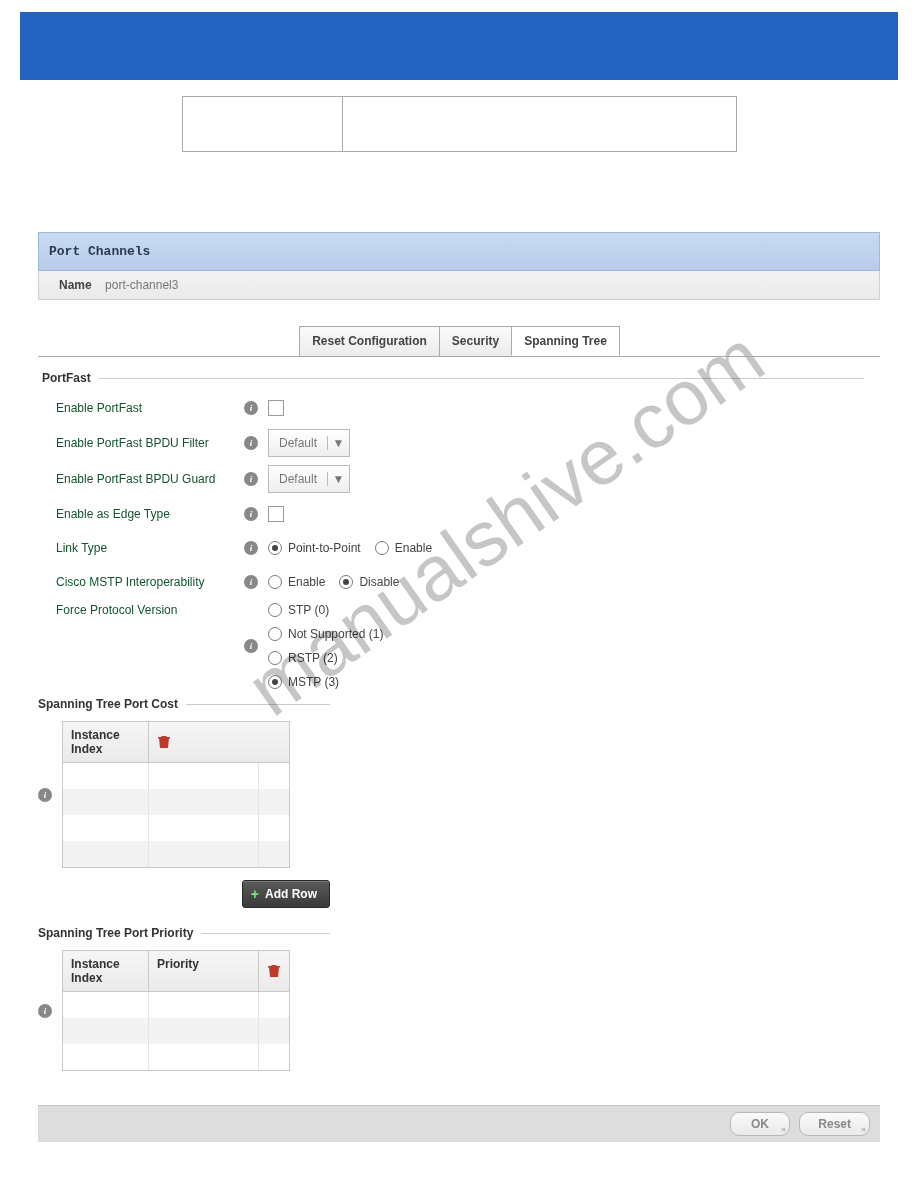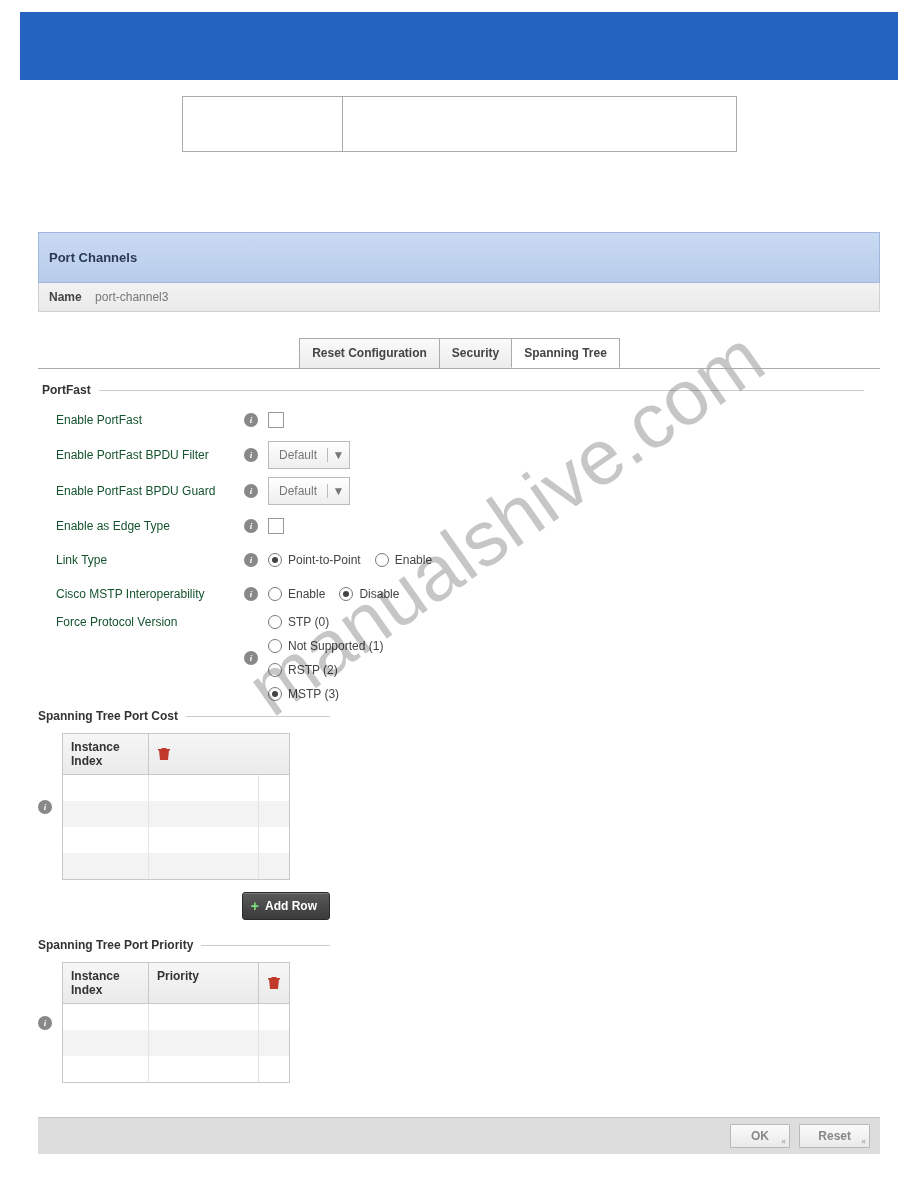--- a/index.html
+++ b/index.html
@@ -2,22 +2,22 @@
 <html><head>
   <meta charset="utf-8">
   <style>
     * { box-sizing: border-box; margin: 0; padding: 0; }
     body { font-family: Arial, Helvetica, sans-serif; font-size: 12px; color: #333; background: #fff; width: 918px; }
     .blue-banner { background: #2563c0; height: 68px; margin: 12px 20px 16px 20px; }
     .small-table { border: 1px solid #aaa; margin: 0 auto 80px auto; width: 555px; height: 56px; display: flex; }
     .small-table-cell { border-right: 1px solid #aaa; width: 160px; }
     .small-table-cell:last-child { border-right: none; flex: 1; }
     .panel-wrap { margin: 0 38px; }
-    .panel-title-bar { background: linear-gradient(#c9daf2, #b8ccea); border: 1px solid #9fb8dc; padding: 17px 10px; font-weight: bold; font-size: 13px; color: #2a3a55; }
-    .name-bar { background: linear-gradient(#f2f2f2, #eaeaea); border: 1px solid #d0d0d0; border-top: none; padding: 7px 10px; }
+    .panel-title-bar { background: linear-gradient(#c9daf2, #b8ccea); border: 1px solid #9fb8dc; padding: 11px 10px; font-weight: bold; font-size: 13px; color: #2a3a55; font-family: Liberation Mono, monospace; }
+    .name-bar { background: linear-gradient(#f2f2f2, #eaeaea); border: 1px solid #d0d0d0; border-top: none; padding: 7px 20px; }
     .name-bar .lbl { font-weight: bold; color: #444; margin-right: 10px; }
     .name-bar .val { color: #777; }
     .tabs-row { display: flex; justify-content: center; margin: 26px 0 0 0; border-bottom: 1px solid #aaa; position: relative; }
     .tab { border: 1px solid #aaa; border-bottom: none; background: linear-gradient(#fafafa,#ececec); padding: 7px 12px; font-weight: bold; font-size: 12px; color: #444; margin-right: -1px; cursor: pointer; }
     .tab.active { background: #fff; border-bottom: 1px solid #fff; position: relative; z-index: 2; }
     .content-cols { display: flex; padding: 14px 0 16px 0; flex-direction: column; }
     .col-left { flex: 1; padding: 0 16px 0 4px; }
     .col-right { width: 300px; padding: 0 8px 0 0; }
     .fieldset-hdr { font-weight: bold; font-size: 12px; color: #333; display: flex; align-items: center; gap: 8px; margin-bottom: 10px; }
     .fieldset-hdr .rule { flex: 1; border-top: 1px solid #ccc; }
@@ -50,21 +50,21 @@
     .mini-table .body-row .cell.c2 { flex: 1; }
     .mini-table .body-row .cell.c3 { width: 30px; border-right: none; }
     .trash-icon { width: 12px; height: 14px; display:inline-block; }
     .trash-icon svg { display:block; }
     .table-wrap { display:flex; align-items: center; gap: 8px; }
     .table-wrap .side-info { margin-right: 2px; }
     .addrow-btn { margin-top: 12px; float: right; background: linear-gradient(#5a5a5a,#3a3a3a); color: #fff; border: 1px solid #2a2a2a; border-radius: 3px; padding: 5px 12px 5px 8px; font-weight: bold; font-size: 12px; display: inline-flex; align-items: center; gap: 6px; cursor:pointer; box-shadow: inset 0 1px 0 rgba(255,255,255,.2); }
     .addrow-btn .plus { color: #7ee07e; font-size: 14px; }
     .clearfix::after { content:""; display:block; clear:both; }
     .footer-bar { background: #ddd; border-top: 1px solid #c4c4c4; padding: 6px 10px; text-align: right; }
-    .footer-bar .btn { display:inline-block; border: 1px solid #b8b8b8; background: linear-gradient(#fafafa,#eaeaea); color: #888; border-radius: 1px; padding: 4px 18px; font-weight: bold; font-size: 12px; margin-left: 6px; min-width: 60px; text-align:center; cursor:default; position:relative; }
+    .footer-bar .btn { display:inline-block; border: 1px solid #b8b8b8; background: linear-gradient(#fafafa,#eaeaea); color: #888; border-radius: 9px; padding: 4px 18px; font-weight: bold; font-size: 12px; margin-left: 6px; min-width: 60px; text-align:center; cursor:default; position:relative; }
     .footer-bar .btn .x { position:absolute; right:3px; bottom:1px; font-size:8px; color:#aaa; }
     .bottom-table { border: 1px solid #888; margin: 48px auto 60px auto; width: 636px; }
     .bottom-table .brow { display:flex; border-bottom: 1px solid #888; height: 78px; }
     .bottom-table .brow:last-child { border-bottom:none; }
     .bottom-table .bcell { border-right: 1px solid #888; width: 130px; }
     .bottom-table .bcell:last-child { border-right:none; flex:1; }
     .watermark { position: absolute; pointer-events: none; opacity: 0.22; }
     .wm-container { position: relative; }
   </style>
 </head>

